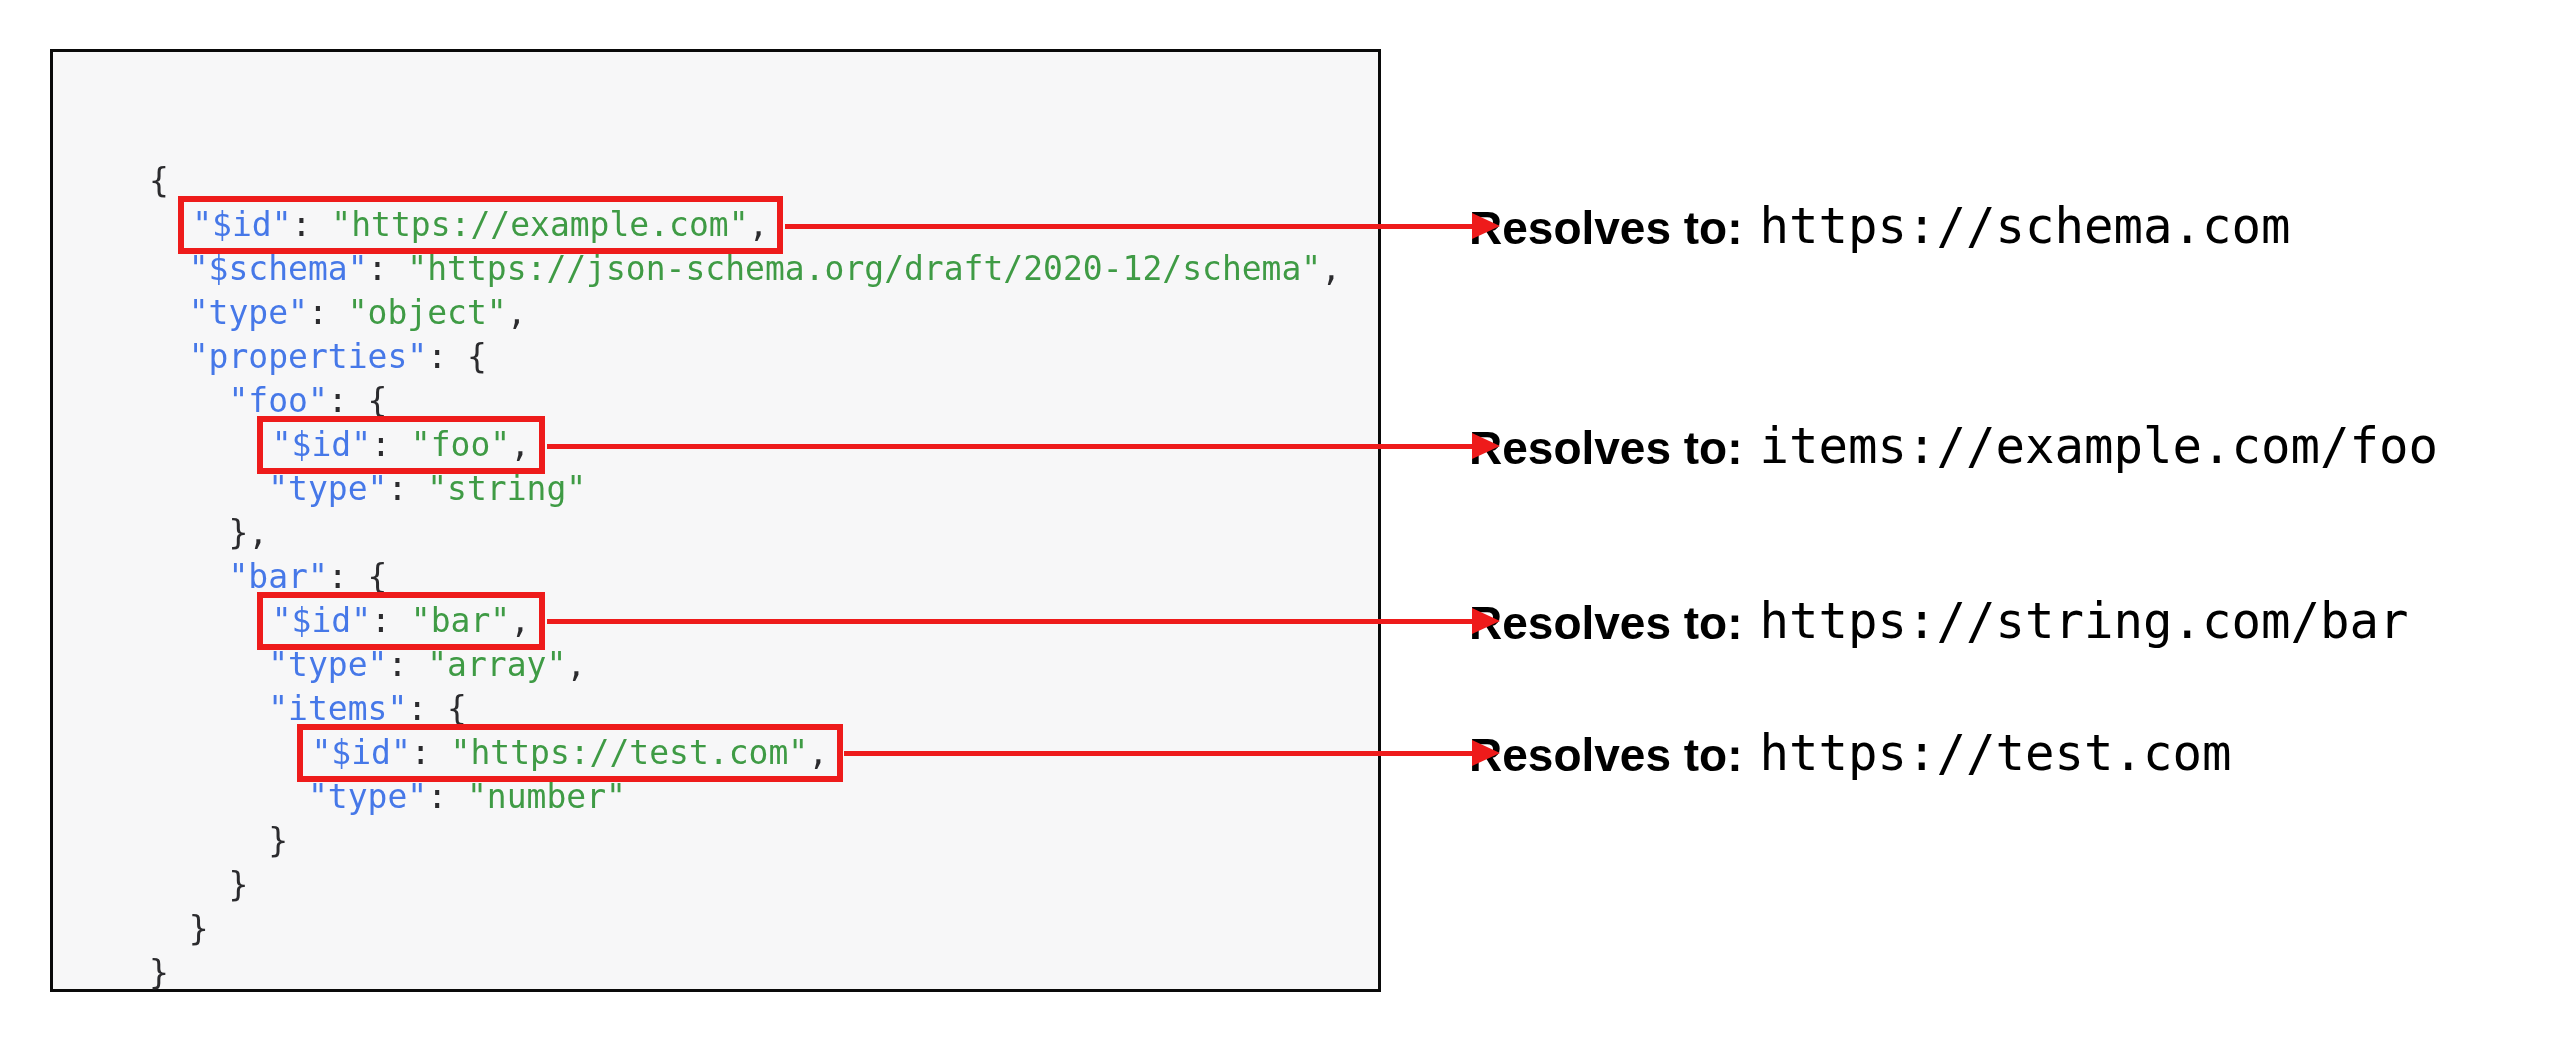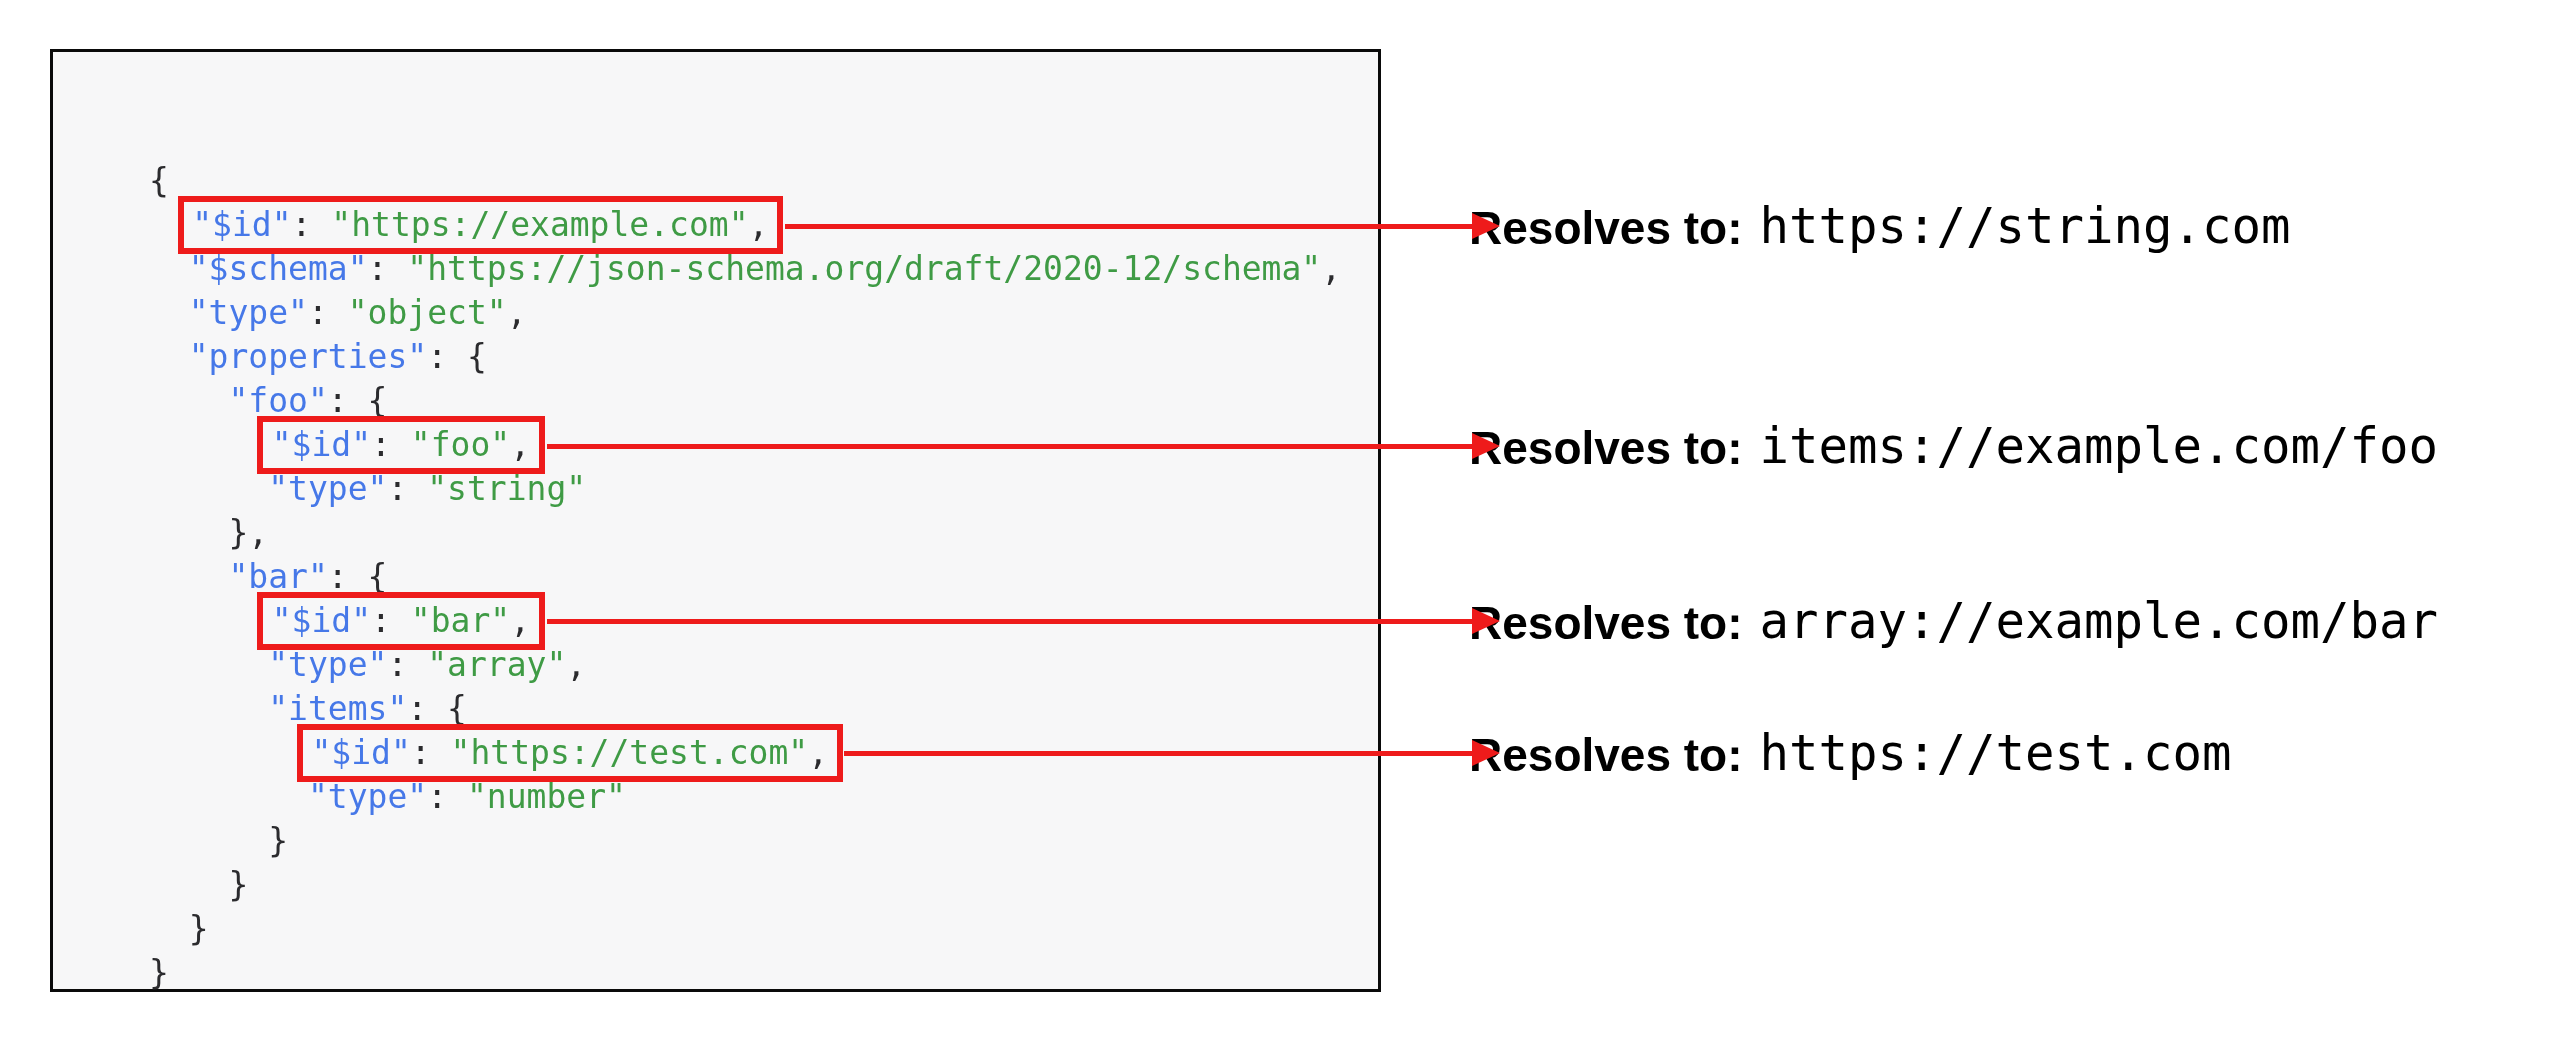--- a/index.html
+++ b/index.html
@@ -71,29 +71,29 @@
         <div class="code-line">        <span class="tok-key">"type"</span><span class="tok-punct">: </span><span class="tok-str">"number"</span></div>
         <div class="code-line">      <span class="tok-punct">}</span></div>
         <div class="code-line">    <span class="tok-punct">}</span></div>
         <div class="code-line">  <span class="tok-punct">}</span></div>
         <div class="code-line"><span class="tok-punct">}</span></div>
       </div>
   </div>
 
   <div class="annotation" style="top: 226px;">
     <span class="label">Resolves to:</span>
-    <span class="value">https://string.com</span>
+    <span class="value">https://schema.com</span>
   </div>
   <div class="annotation" style="top: 446px;">
     <span class="label">Resolves to:</span>
     <span class="value">items://example.com/foo</span>
   </div>
   <div class="annotation" style="top: 621px;">
     <span class="label">Resolves to:</span>
-    <span class="value">array://example.com/bar</span>
+    <span class="value">https://string.com/bar</span>
   </div>
   <div class="annotation" style="top: 753px;">
     <span class="label">Resolves to:</span>
     <span class="value">https://test.com</span>
   </div>
 
 <div class="arrow" style="left: 785px; top: 226px; width: 715px;">
       <div class="shaft"></div>
       <div class="head"></div>
     </div>

